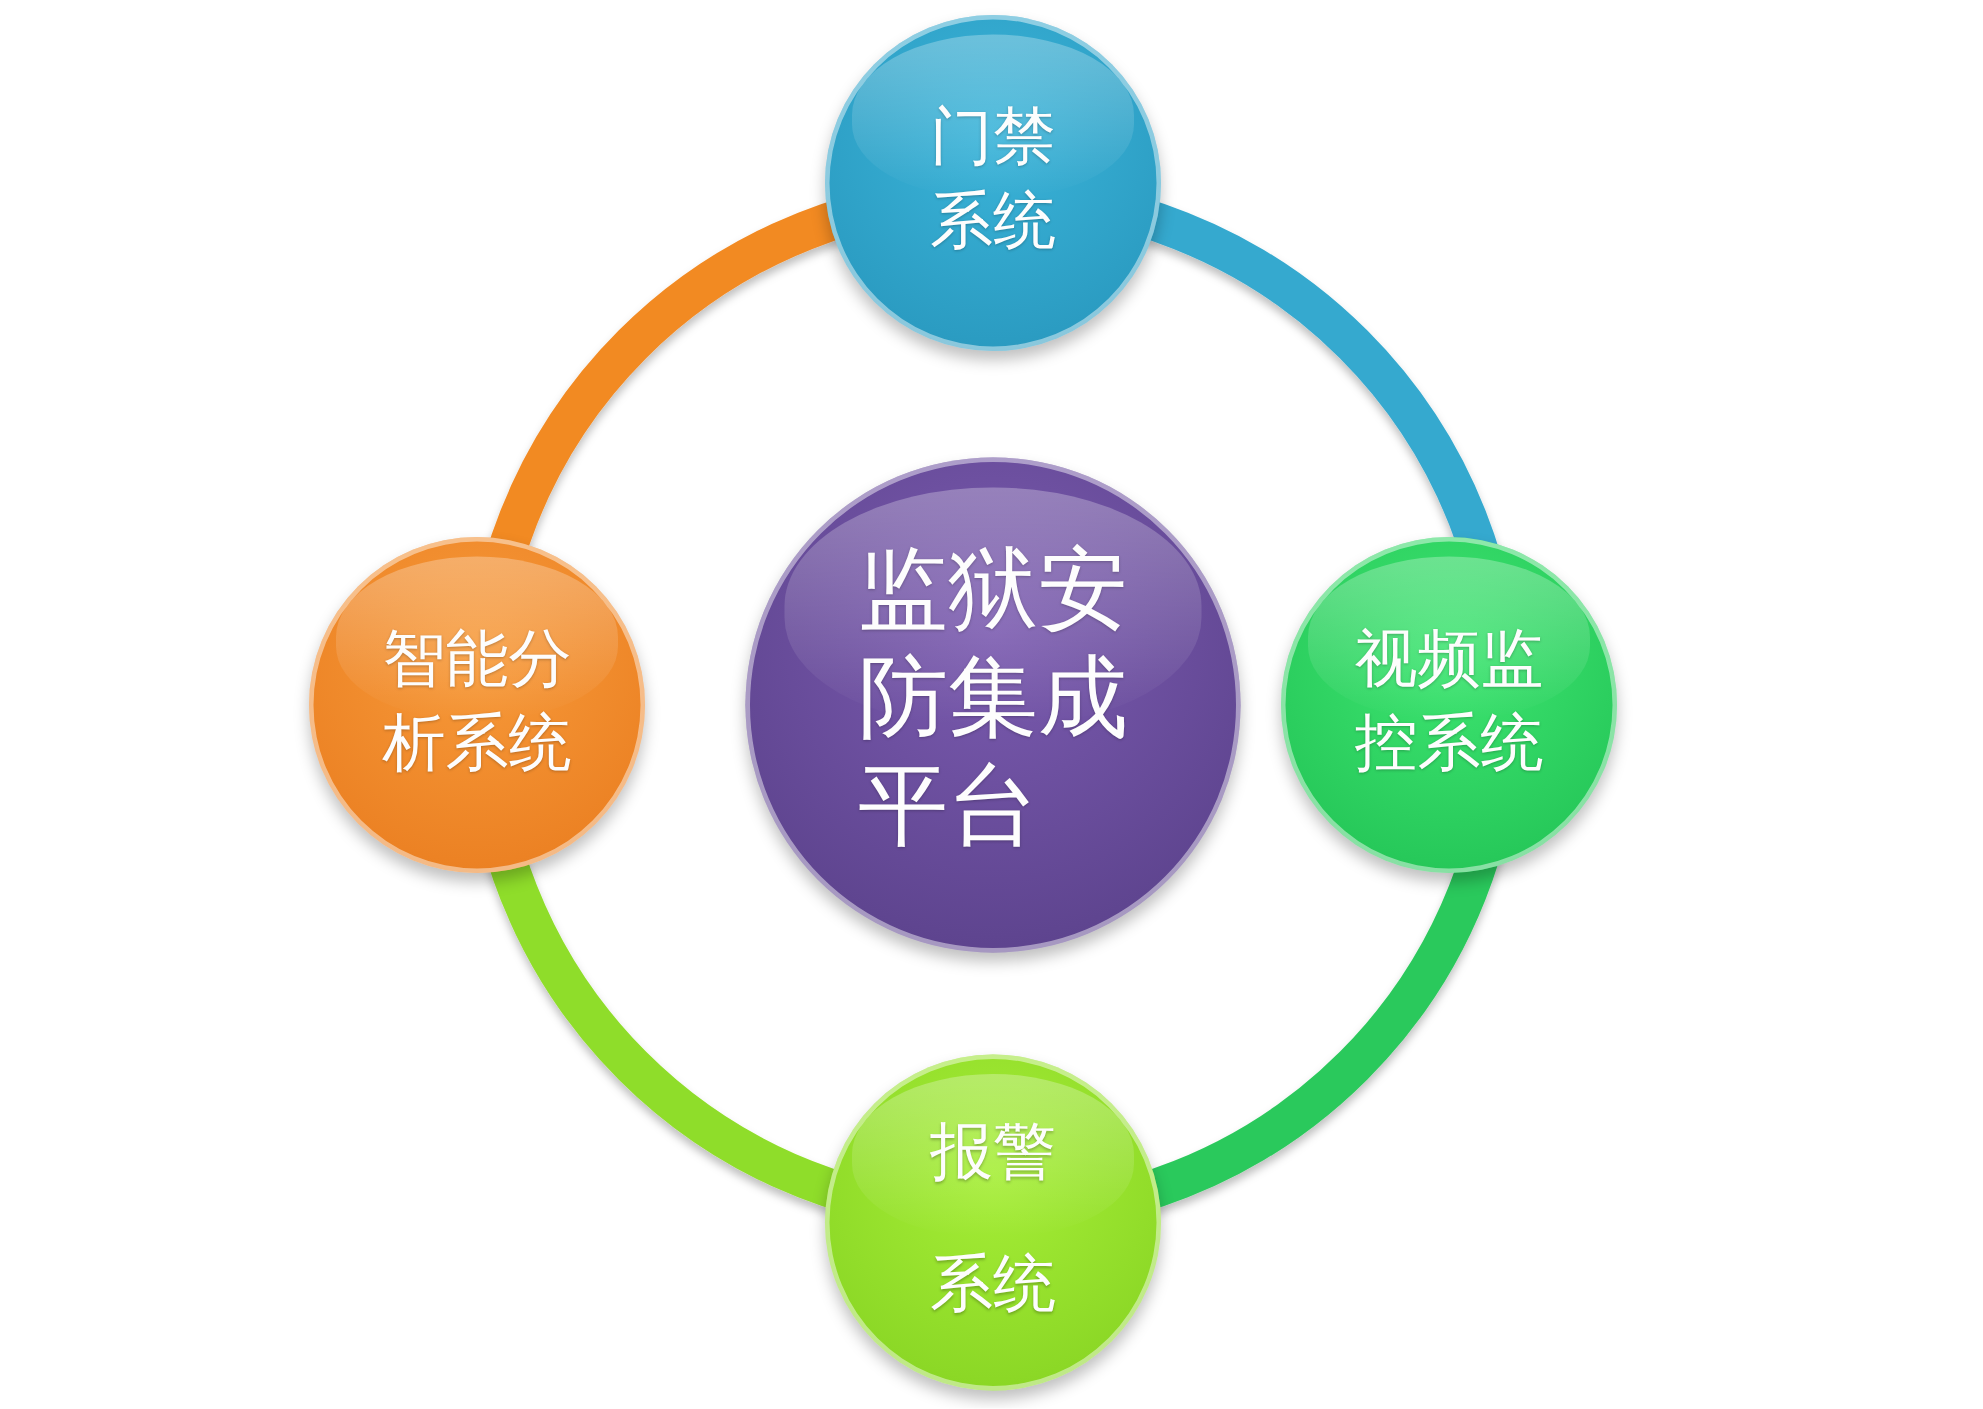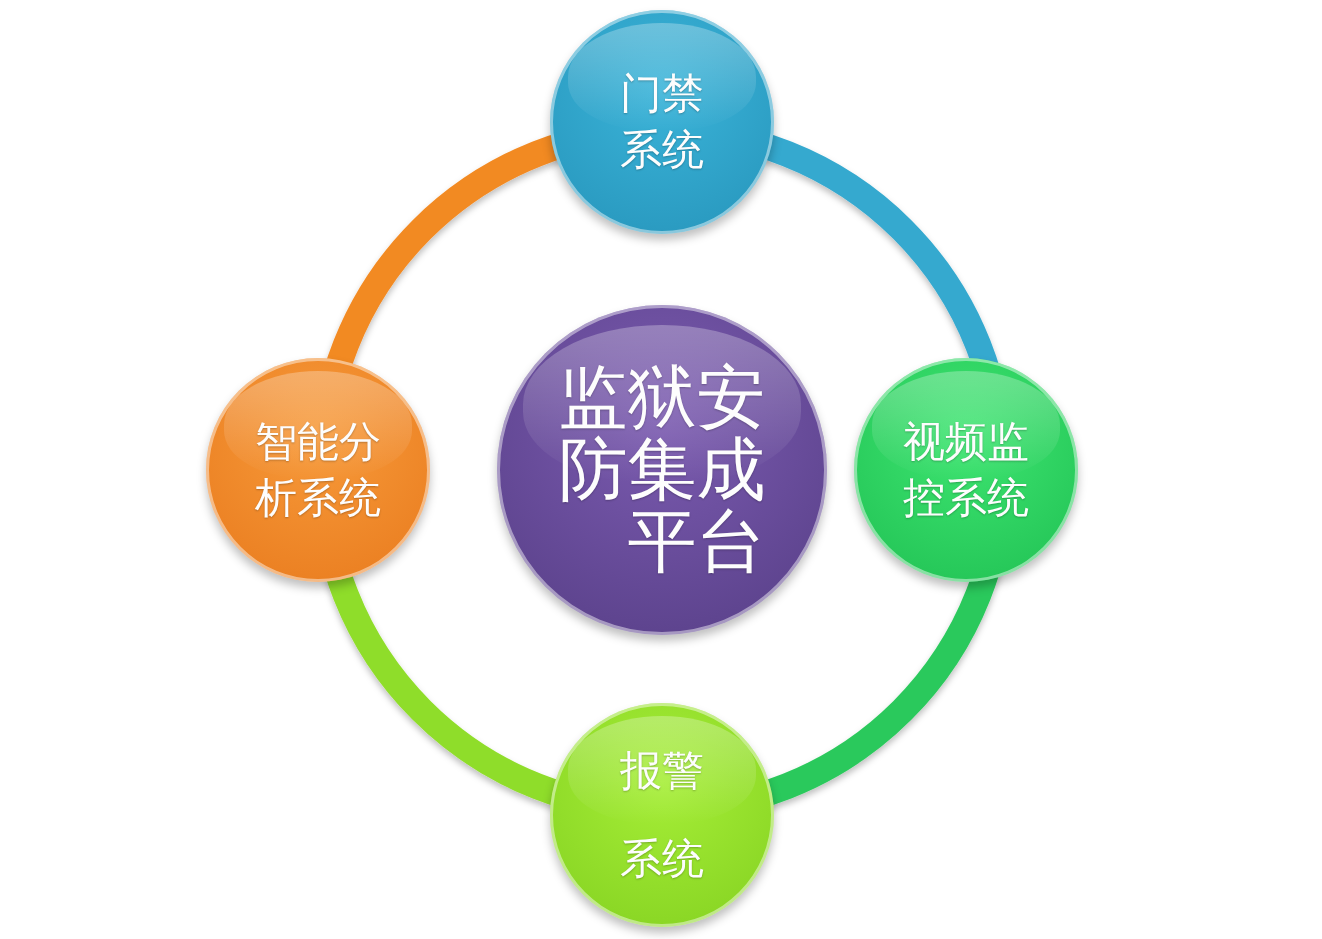--- a/index.html
+++ b/index.html
@@ -11,26 +11,26 @@
     display: flex; align-items: center; justify-content: center;
     box-shadow: 0 6px 10px rgba(0,0,0,0.25), inset 0 0 0 3px rgba(255,255,255,0.45);
   }
   .node::after {
     content: ""; position: absolute; left: 8%; top: 6%; width: 84%; height: 48%;
     border-radius: 50% 50% 45% 45%;
     background: linear-gradient(to bottom, rgba(255,255,255,0.28), rgba(255,255,255,0));
     pointer-events: none;
   }
   .label {
-    color: #fdfdfd; text-align: right; position: relative; z-index: 2;
-    font-family: Liberation Sans, sans-serif;
+    color: #fdfdfd; text-align: left; position: relative; z-index: 2;
+    font-family: Liberation Mono, monospace;
     white-space: pre-line; text-shadow: 0 1px 2px rgba(0,0,0,0.25);
   }
   .small .label { font-size: 42px; line-height: 56px; }
-  .center .label { font-size: 69px; line-height: 72px; }
+  .center .label { font-size: 60px; line-height: 72px; }
 </style>
 </head>
 <body>
 
 <svg class="ring" width="1322" height="939" viewBox="0 0 1322 939">
   <defs>
     <filter id="sh" x="-10%" y="-10%" width="120%" height="120%">
       <feDropShadow dx="0" dy="4" stdDeviation="3" flood-color="#000" flood-opacity="0.25"></feDropShadow>
     </filter>
   </defs>

